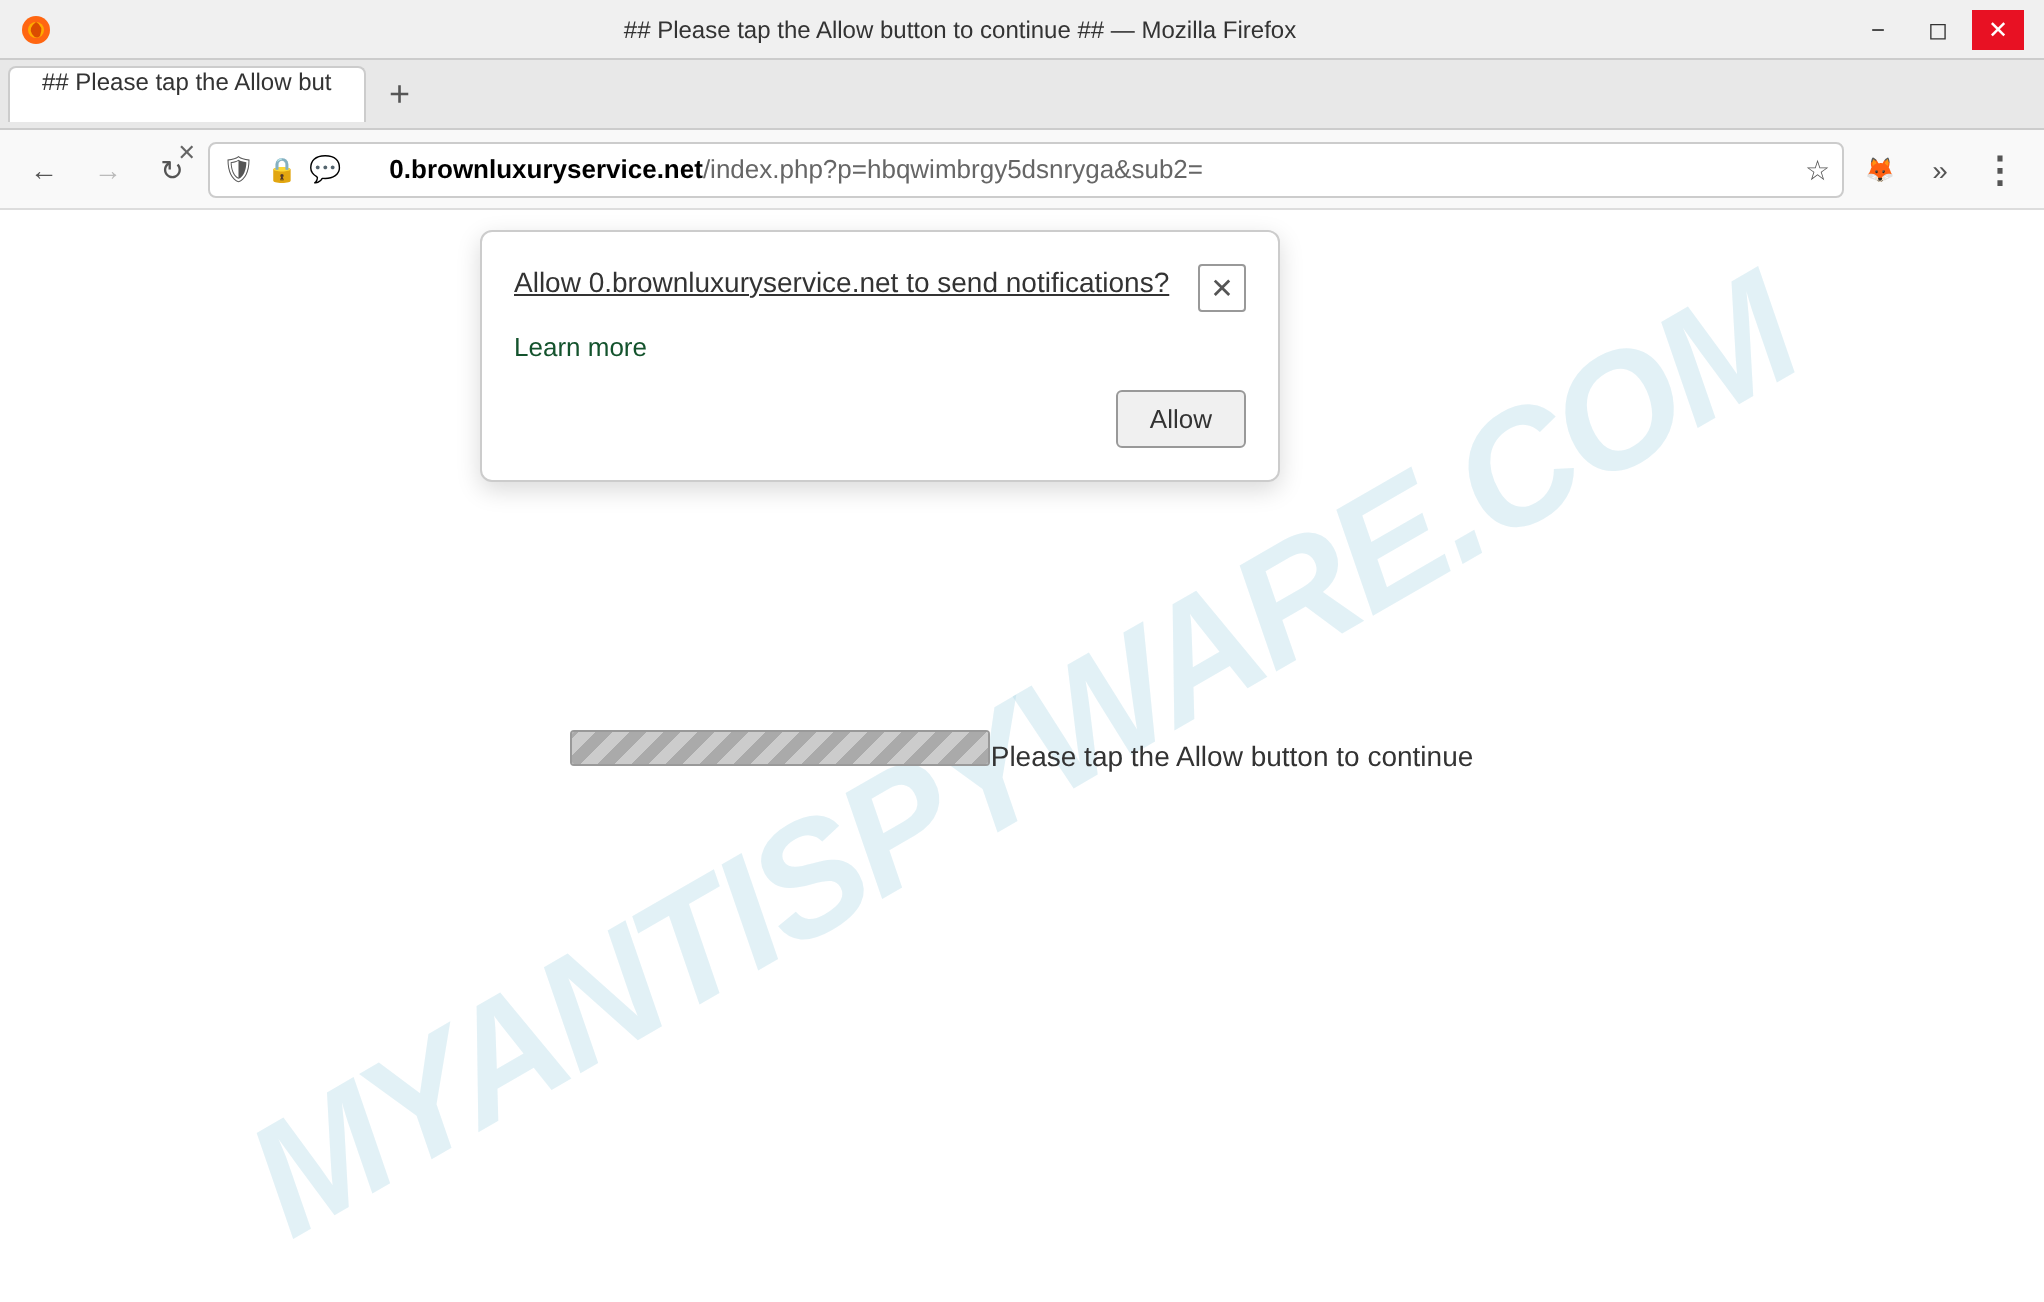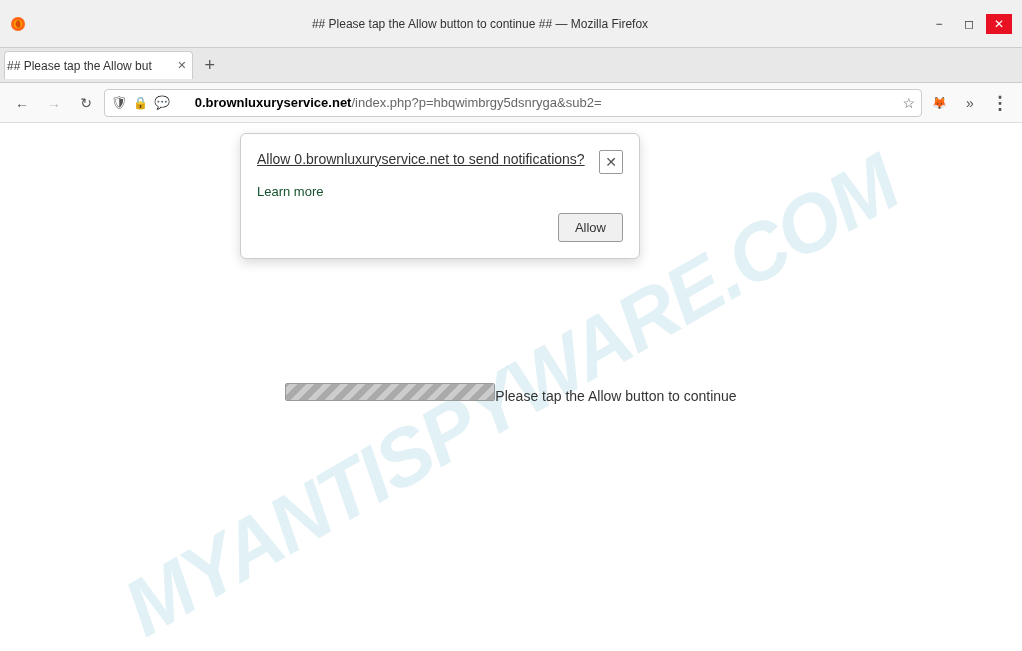--- a/index.html
+++ b/index.html
@@ -10,21 +10,21 @@
       font-family: Arial, sans-serif;
       background: #fff;
       overflow: hidden;
       position: relative;
     }
 
     
     .titlebar {
       display: flex;
       align-items: center;
-      height: 48px;
+      height: 30px;
       background: #f0f0f0;
       border-bottom: 1px solid #ccc;
       padding: 0 10px;
       position: relative;
     }
 
     .titlebar-icon {
       width: 16px;
       height: 16px;
       margin-right: 8px;
@@ -63,30 +63,31 @@
       height: 35px;
       background: #e8e8e8;
       border-bottom: 1px solid #ccc;
       padding: 0 4px;
     }
 
     .tab {
       display: flex;
       align-items: center;
       height: 28px;
-      padding: 0 2px;
+      padding: 0 16px;
       background: #fff;
       border: 1px solid #ccc;
       border-bottom: none;
       border-radius: 4px 4px 0 0;
       font-size: 12px;
       color: #333;
       max-width: 200px;
       gap: 22px;
       cursor: pointer;
+      flex-direction: column;
     }
 
     .tab-close {
       width: 16px;
       height: 16px;
       border-radius: 50%;
       border: none;
       background: transparent;
       font-size: 11px;
       cursor: pointer;

